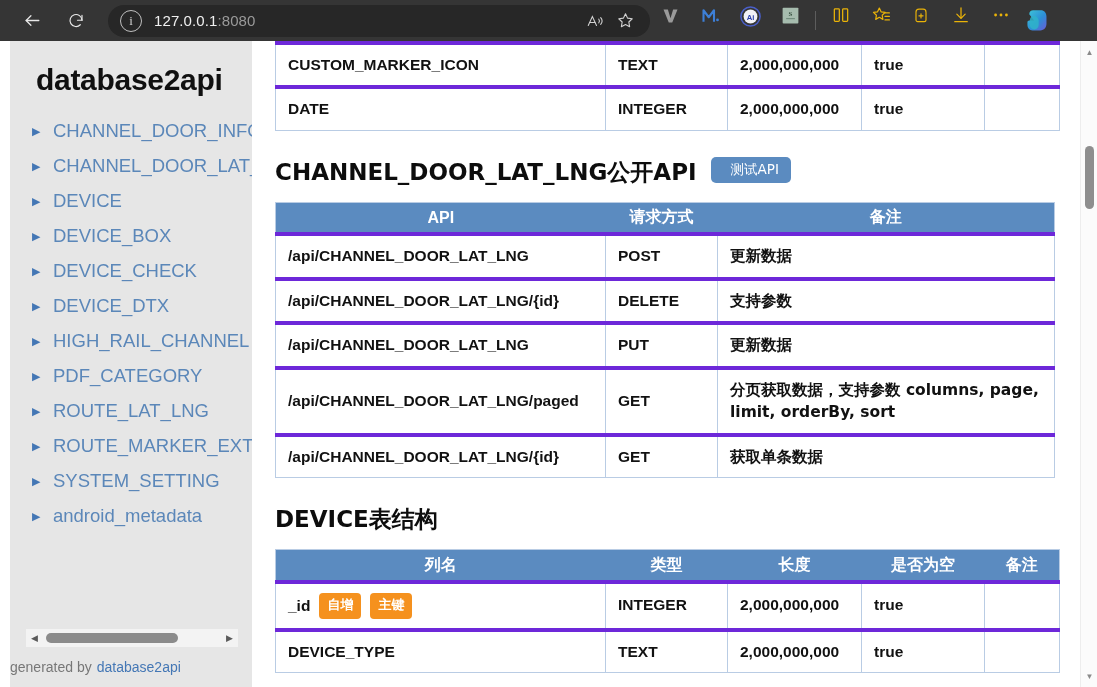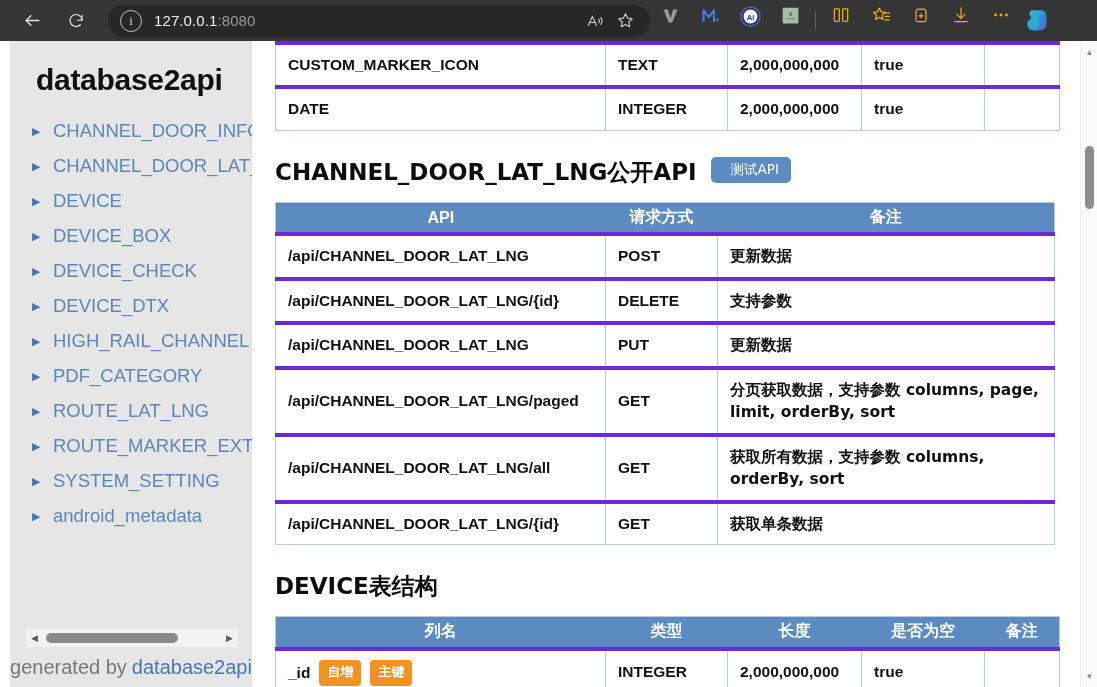--- a/index.html
+++ b/index.html
@@ -79,22 +79,22 @@
     height: 18px; margin: 0 14px 0 16px; background: #f3f3f3;
     display: flex; align-items: center; position: relative; flex: none;
   }
   .hs-arrow { width: 17px; text-align: center; font-size: 9px; color: #5a5a5a; flex: none; }
   .hs-track { flex: 1 1 auto; height: 18px; position: relative; }
   .hs-thumb {
     position: absolute; left: 3px; top: 4px; width: 132px; height: 10px;
     background: #8b8b8b; border-radius: 5px;
   }
   .sidebar-footer {
-    height: 40px; display: flex; align-items: center; justify-content: center;
-    font-size: 20px; color: #777; flex: none;
+    height: 40px; display: flex; align-items: center; justify-content: flex-start;
+    font-size: 14px; color: #777; flex: none;
   }
   .sidebar-footer a { color: #4477b5; text-decoration: none; margin-left: 5px; }
 
   
   .content {
     position: absolute; top: 0; left: 252px; right: 0; height: 646px;
     background: #ffffff; padding: 0 25px 0 23px; overflow: hidden;
   }
 
   table.grid {
@@ -405,25 +405,20 @@
             <td>/api/CHANNEL_DOOR_LAT_LNG</td>
             <td>PUT</td>
             <td class="cn">更新数据</td>
           </tr>
           <tr>
             <td>/api/CHANNEL_DOOR_LAT_LNG/paged</td>
             <td>GET</td>
             <td class="cn">分页获取数据，支持参数 columns, page, limit, orderBy, sort</td>
           </tr>
           <tr>
-            <td>/api/CHANNEL_DOOR_LAT_LNG/all</td>
-            <td>GET</td>
-            <td class="cn">获取所有数据，支持参数 columns, orderBy, sort</td>
-          </tr>
-          <tr>
             <td>/api/CHANNEL_DOOR_LAT_LNG/{id}</td>
             <td>GET</td>
             <td class="cn">获取单条数据</td>
           </tr>
         </tbody>
       </table>
 
       <h2 class="sect cn">DEVICE表结构</h2>
 
       <table class="grid">

